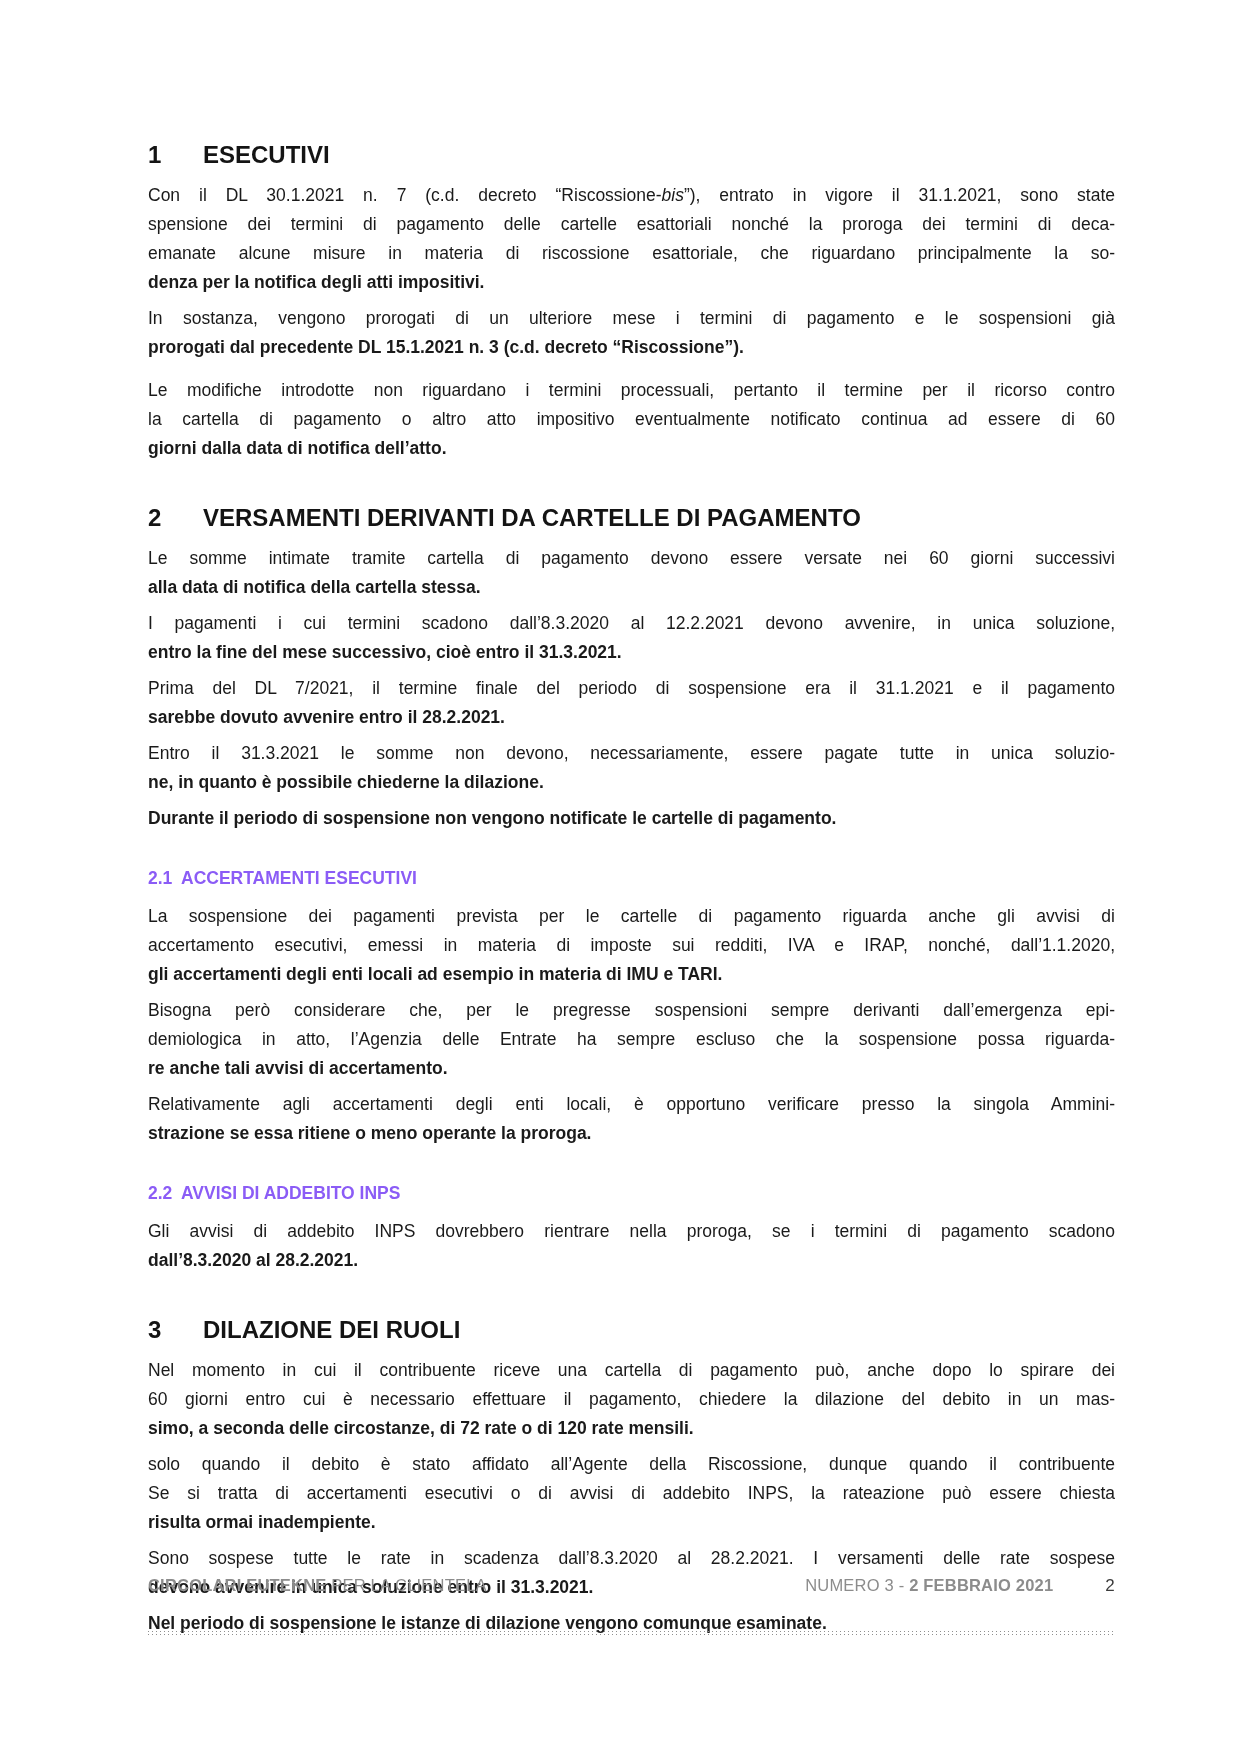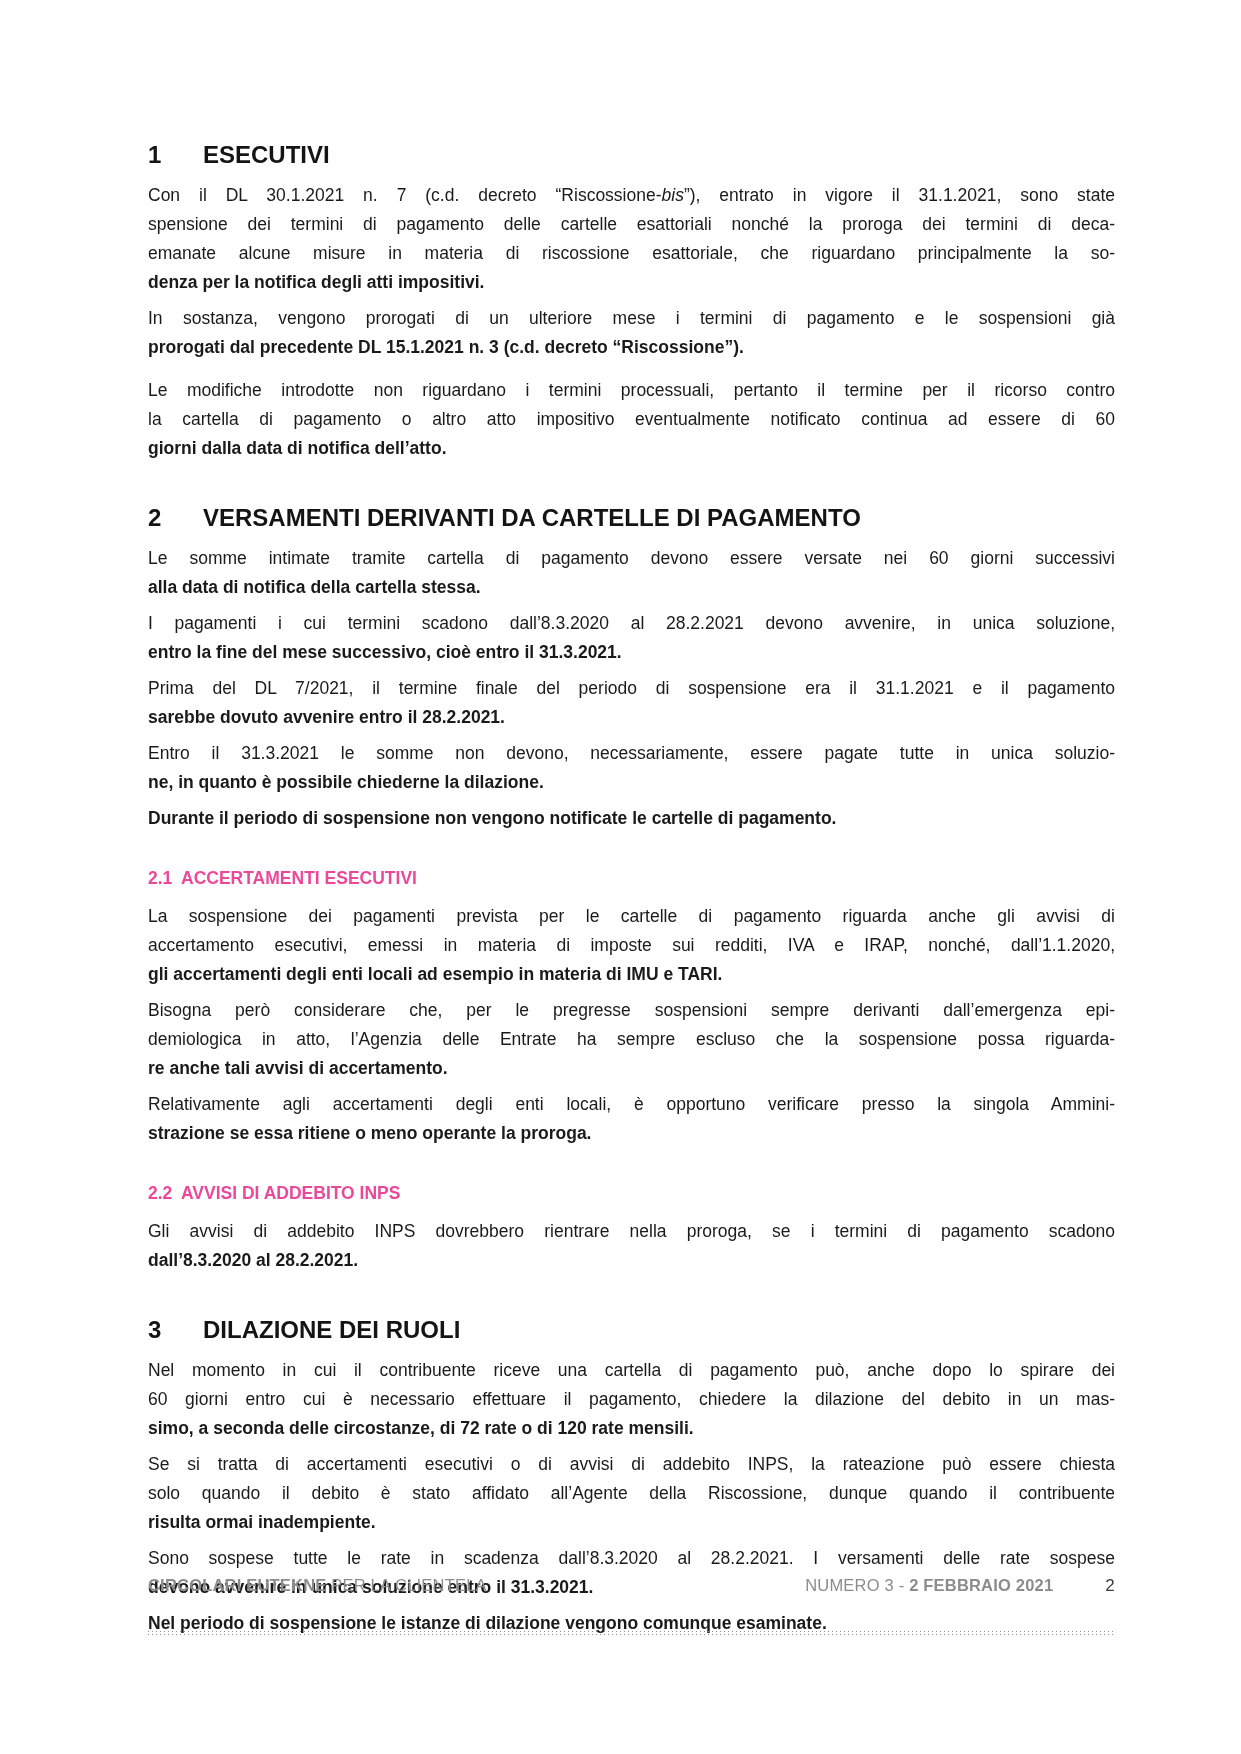--- a/index.html
+++ b/index.html
@@ -33,21 +33,21 @@
     color: #141414;
   }
   .h2:first-child { margin-top: 0; }
   .h2 .num { flex: none; width: 55px; }
   .h3 {
     display: flex;
     font-size: 17.5px;
     font-weight: bold;
     line-height: 29px;
     margin: 31px 0 9px 0;
-    color: #ec4899;
+    color: #8b5cf6;
   }
   .h3 .num { flex: none; width: 33px; }
   .para { margin: 7px 0 0 0; }
   .para.gap-lg { margin-top: 14px; }
   .line {
     text-align: justify;
     text-align-last: justify;
     white-space: normal;
   }
   .line.last { text-align-last: auto; font-weight: bold; }
@@ -119,21 +119,21 @@
     <div class="h2">
       <span class="num">2</span>
       <span class="ttl">VERSAMENTI DERIVANTI DA CARTELLE DI PAGAMENTO</span>
     </div>
     <div>
         <div class="para">
           <div class="line"><span>Le somme intimate tramite cartella di pagamento devono essere versate nei 60 giorni successivi</span></div>
           <div class="line last"><span>alla data di notifica della cartella stessa.</span></div>
         </div>
         <div class="para">
-          <div class="line"><span>I pagamenti i cui termini scadono dall’8.3.2020 al 28.2.2021 devono avvenire, in unica soluzione,</span></div>
+          <div class="line"><span>I pagamenti i cui termini scadono dall’8.3.2020 al 12.2.2021 devono avvenire, in unica soluzione,</span></div>
           <div class="line last"><span>entro la fine del mese successivo, cioè entro il 31.3.2021.</span></div>
         </div>
         <div class="para">
           <div class="line"><span>Prima del DL 7/2021, il termine finale del periodo di sospensione era il 31.1.2021 e il pagamento</span></div>
           <div class="line last"><span>sarebbe dovuto avvenire entro il 28.2.2021.</span></div>
         </div>
         <div class="para">
           <div class="line"><span>Entro il 31.3.2021 le somme non devono, necessariamente, essere pagate tutte in unica soluzio-</span></div>
           <div class="line last"><span>ne, in quanto è possibile chiederne la dilazione.</span></div>
         </div>
@@ -178,22 +178,22 @@
       <span class="num">3</span>
       <span class="ttl">DILAZIONE DEI RUOLI</span>
     </div>
     <div>
         <div class="para">
           <div class="line"><span>Nel momento in cui il contribuente riceve una cartella di pagamento può, anche dopo lo spirare dei</span></div>
           <div class="line"><span>60 giorni entro cui è necessario effettuare il pagamento, chiedere la dilazione del debito in un mas-</span></div>
           <div class="line last"><span>simo, a seconda delle circostanze, di 72 rate o di 120 rate mensili.</span></div>
         </div>
         <div class="para">
+          <div class="line"><span>solo quando il debito è stato affidato all’Agente della Riscossione, dunque quando il contribuente</span></div>
           <div class="line"><span>Se si tratta di accertamenti esecutivi o di avvisi di addebito INPS, la rateazione può essere chiesta</span></div>
-          <div class="line"><span>solo quando il debito è stato affidato all’Agente della Riscossione, dunque quando il contribuente</span></div>
           <div class="line last"><span>risulta ormai inadempiente.</span></div>
         </div>
         <div class="para">
           <div class="line"><span>Sono sospese tutte le rate in scadenza dall’8.3.2020 al 28.2.2021. I versamenti delle rate sospese</span></div>
           <div class="line last"><span>devono avvenire in unica soluzione entro il 31.3.2021.</span></div>
         </div>
         <div class="para">
           <div class="line last"><span>Nel periodo di sospensione le istanze di dilazione vengono comunque esaminate.</span></div>
         </div>
       </div>

